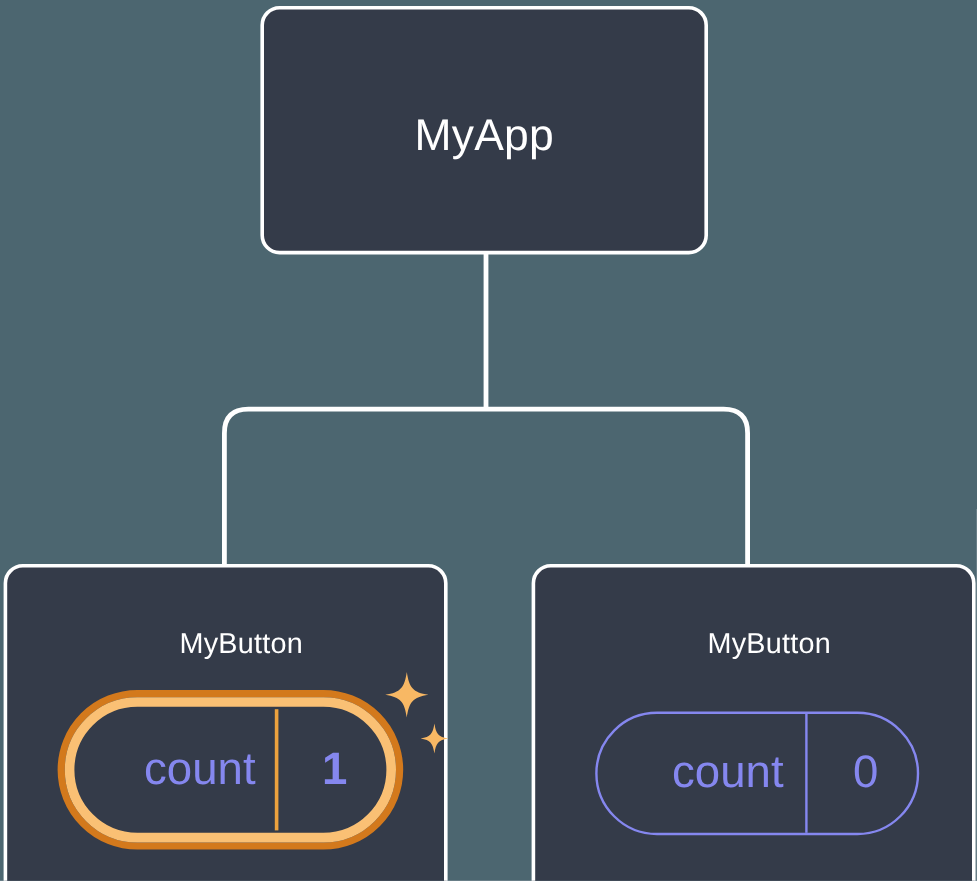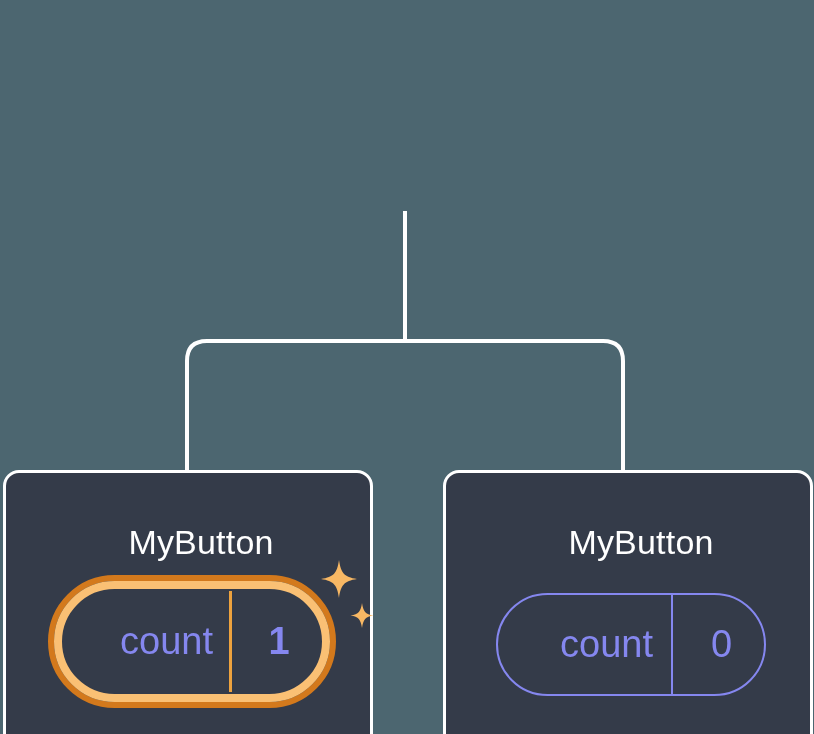--- a/index.html
+++ b/index.html
@@ -66,21 +66,21 @@
     font-weight: 400;
     letter-spacing: 0.2px;
   }
   .node-root .node-title {
     top: 84px;
     font-size: 37px;
   }
   .node-child-left .node-title,
   .node-child-right .node-title {
     top: 50px;
-    font-size: 34px;
+    font-size: 24px;
     padding-left: 26px;
   }
 
   
   .pill {
     position: absolute;
     box-sizing: border-box;
     display: flex;
     align-items: stretch;
     border-radius: 999px;
@@ -181,20 +181,23 @@
 </head>
 <body>
 
 <div id="stage">
 
   <svg class="connector" viewBox="0 0 814 734" width="814" height="734" aria-hidden="true">
     <path d="M 405 211 L 405 341" stroke="#ffffff" stroke-width="4" fill="none"></path>
     <path d="M 187 470 L 187 361 Q 187 341 207 341 L 603 341 Q 623 341 623 361 L 623 470" stroke="#ffffff" stroke-width="4" fill="none" stroke-linecap="butt"></path>
   </svg>
 
+  <div class="node node-root">
+    <div class="node-title">MyApp</div>
+  </div>
 
   <div class="node node-child-left">
     <div class="node-title">MyButton</div>
 
     <div class="pill pill-highlight">
       <div class="pill-highlight-inner">
         <div class="pill-key">count</div>
         <div class="pill-divider"></div>
         <div class="pill-val">1</div>
       </div>

